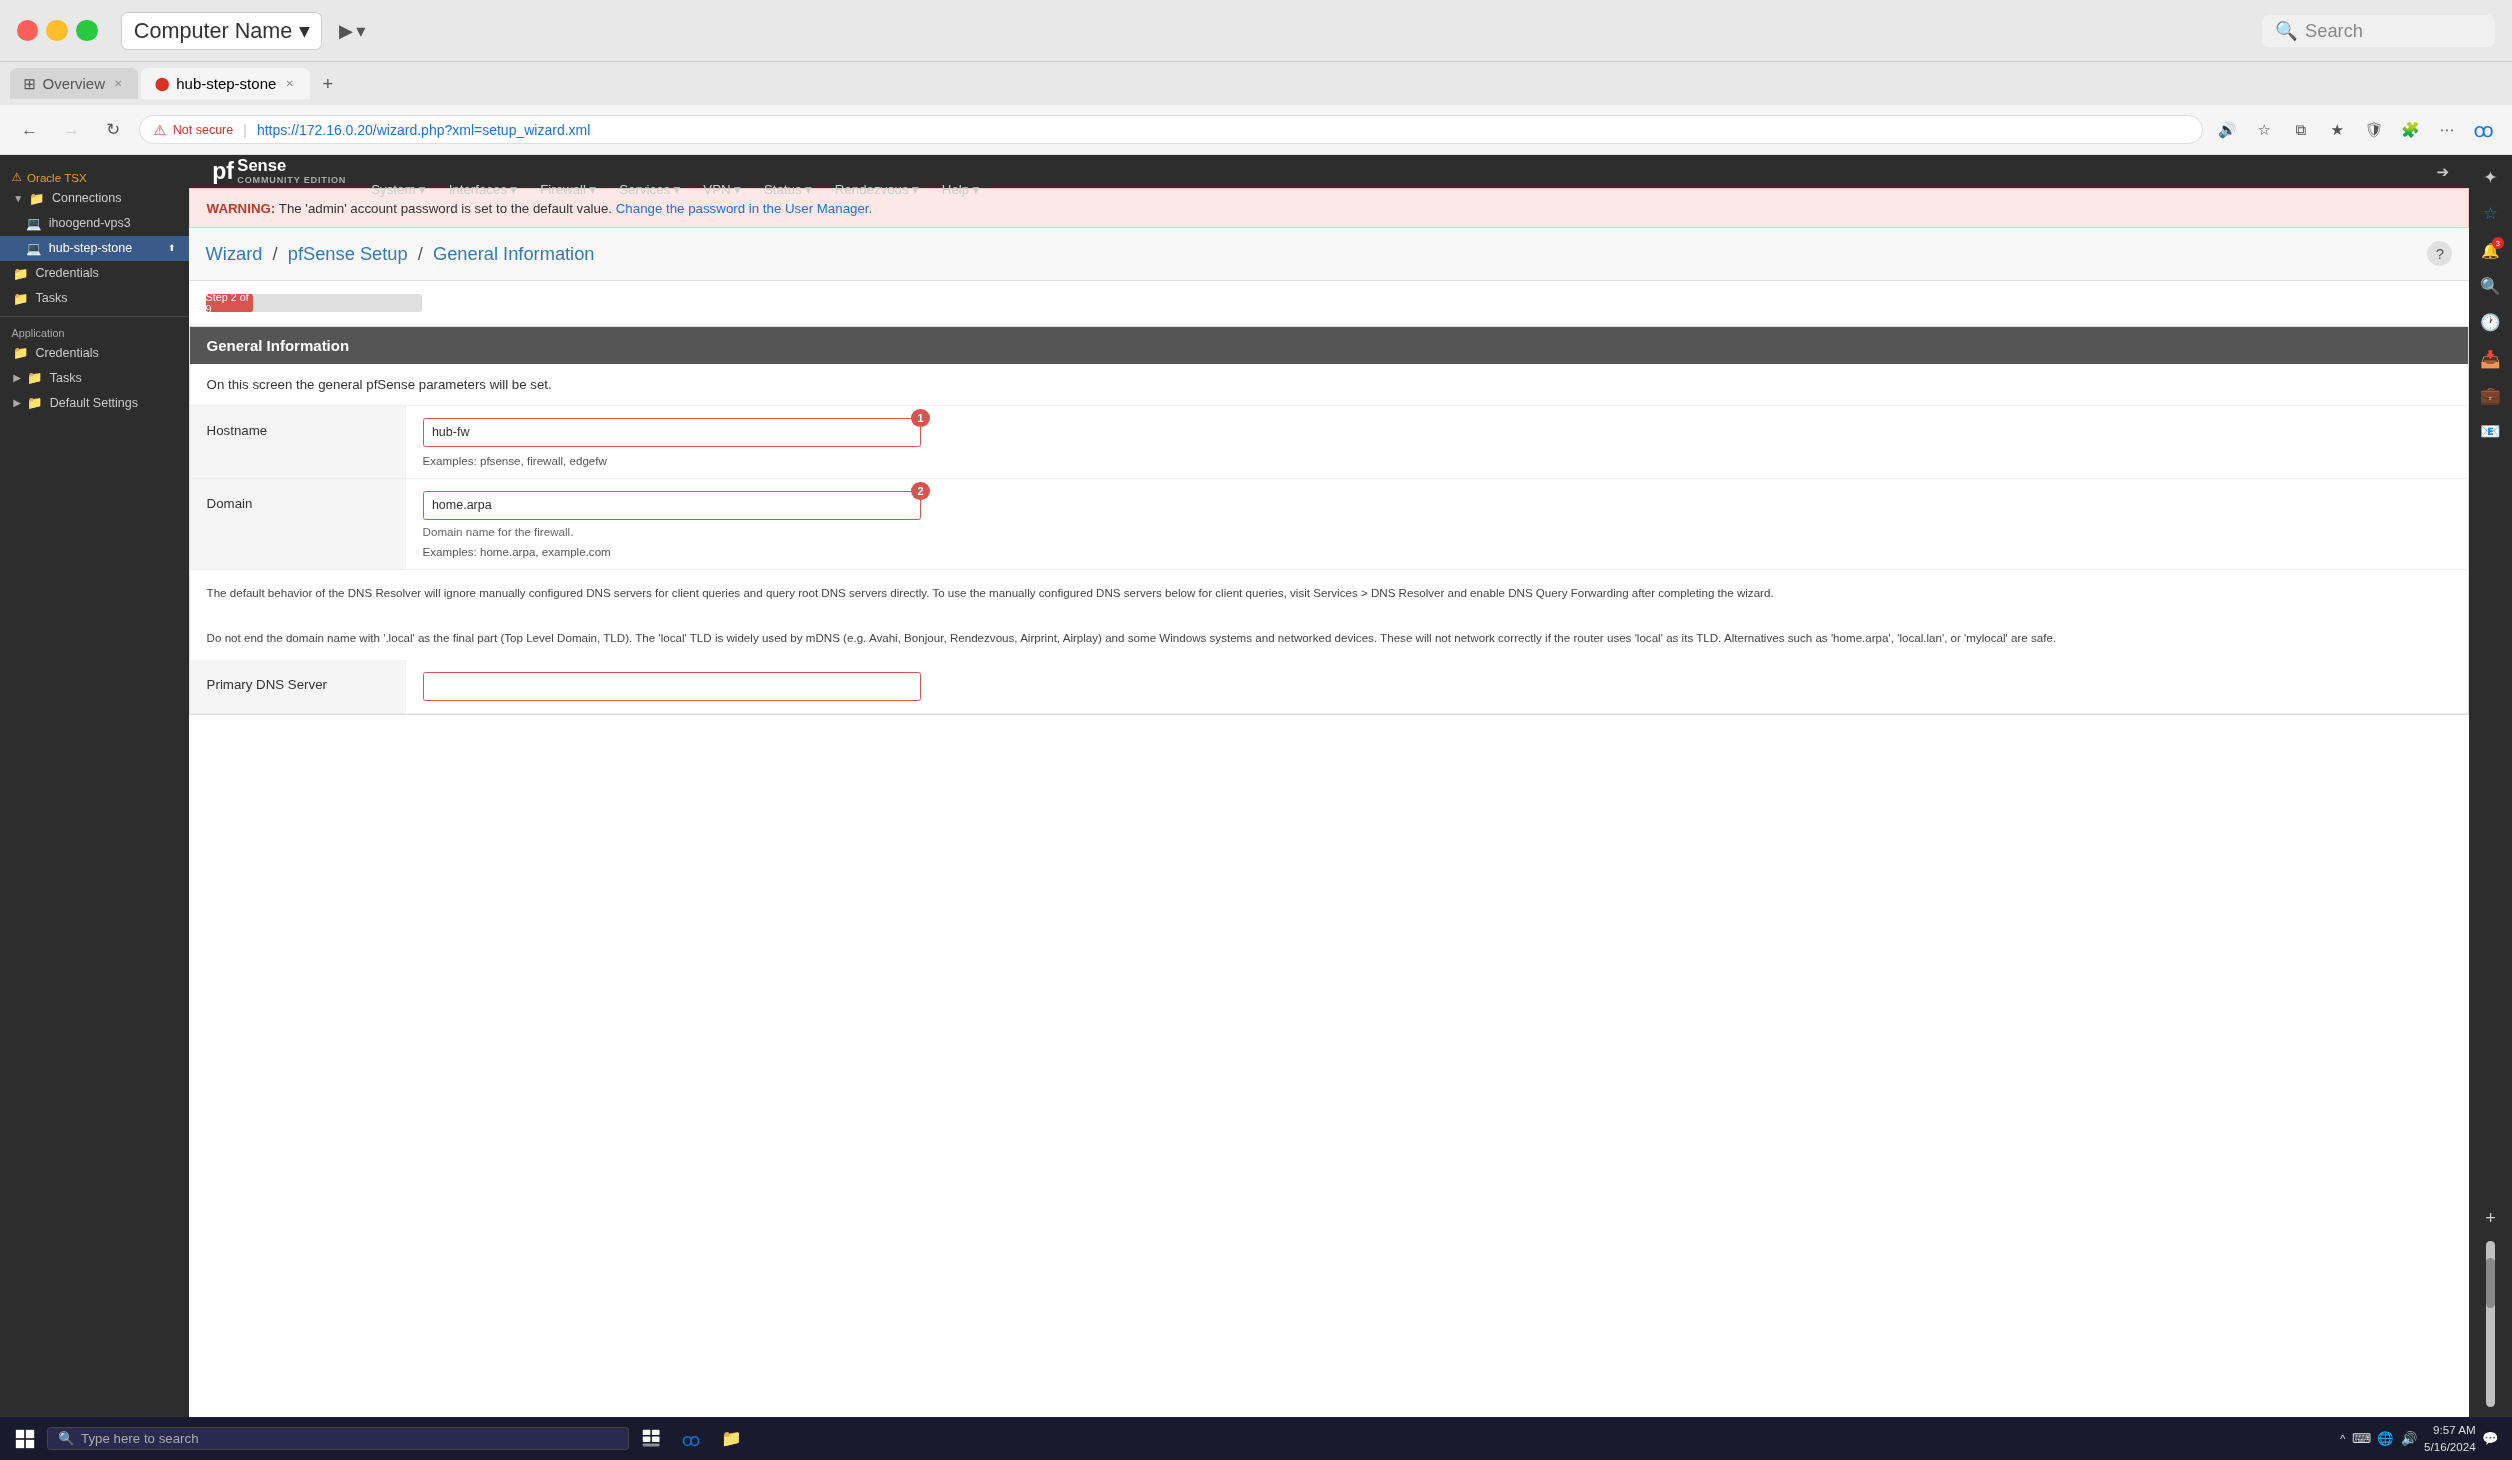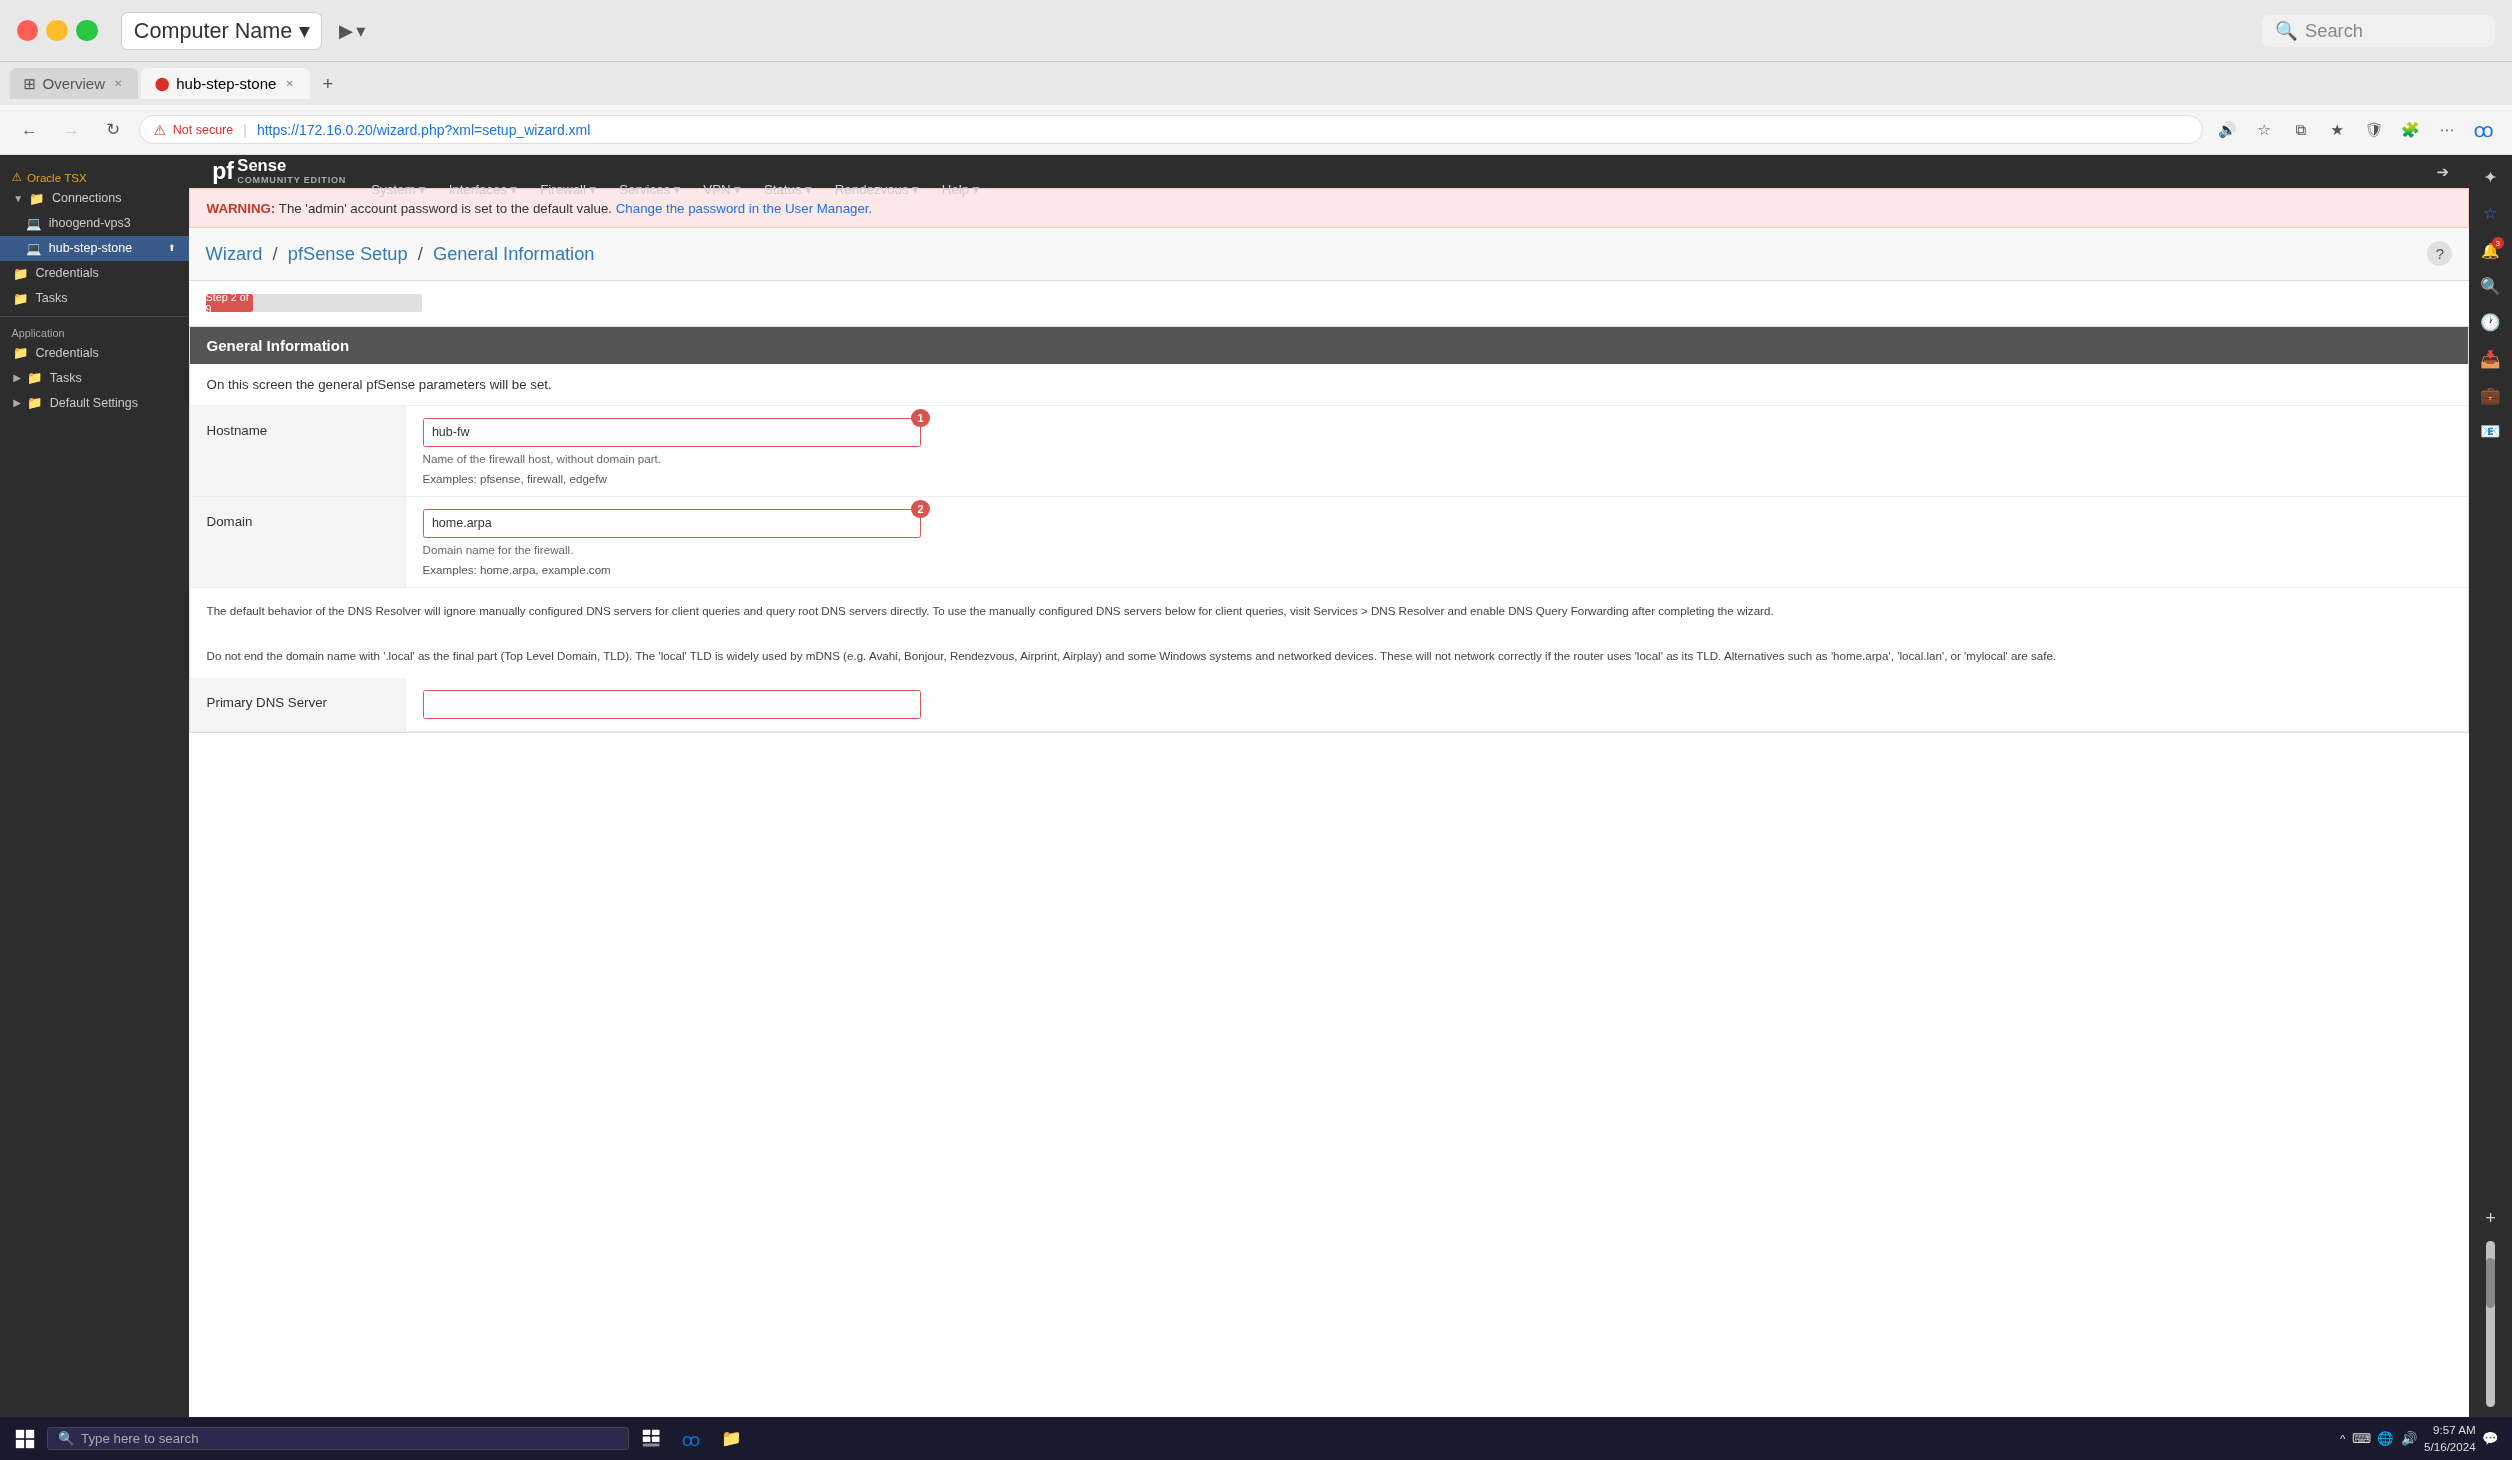--- a/index.html
+++ b/index.html
@@ -294,21 +294,20 @@
 
           <div class="form-description">On this screen the general pfSense parameters will be set.</div>
 
           <div class="form-row">
             <div class="form-label">Hostname</div>
             <div class="form-field">
               <div style="position:relative; display:inline-block;">
                 <input type="text" class="form-input" value="hub-fw" style="">
                 <span style="display:inline-flex; align-items:center; justify-content:center; width:18.3px; height:18.3px; border-radius:50%; background:#d9534f; color:white; font-size:10.8px; font-weight:bold; position:absolute; top:-9.1px; right:-9.1px;">1</span>
               </div>
-              <div class="form-hint">Name of the firewall host, without domain part.</div>
               <div class="form-example">Examples: pfsense, firewall, edgefw</div>
             </div>
           </div>
 
           <div class="form-row">
             <div class="form-label">Domain</div>
             <div class="form-field">
               <div style="position:relative; display:inline-block;">
                 <input type="text" class="form-input" value="home.arpa" style="">
                 <span style="display:inline-flex; align-items:center; justify-content:center; width:18.3px; height:18.3px; border-radius:50%; background:#d9534f; color:white; font-size:10.8px; font-weight:bold; position:absolute; top:-9.1px; right:-9.1px;">2</span>

